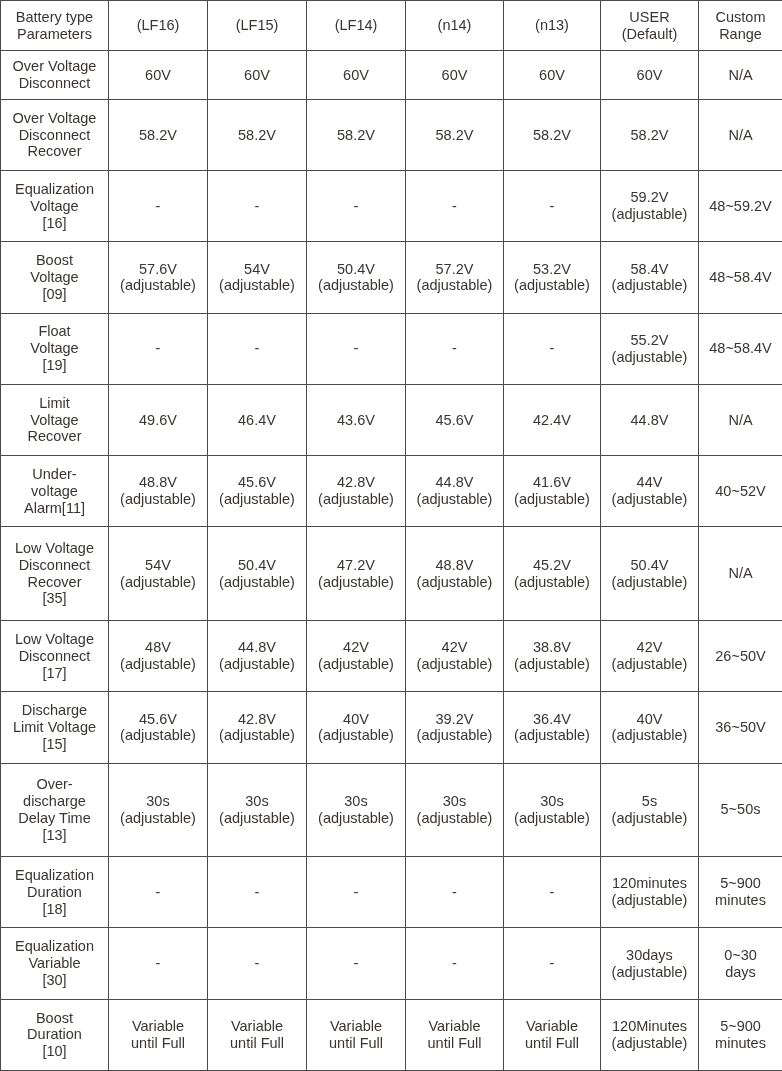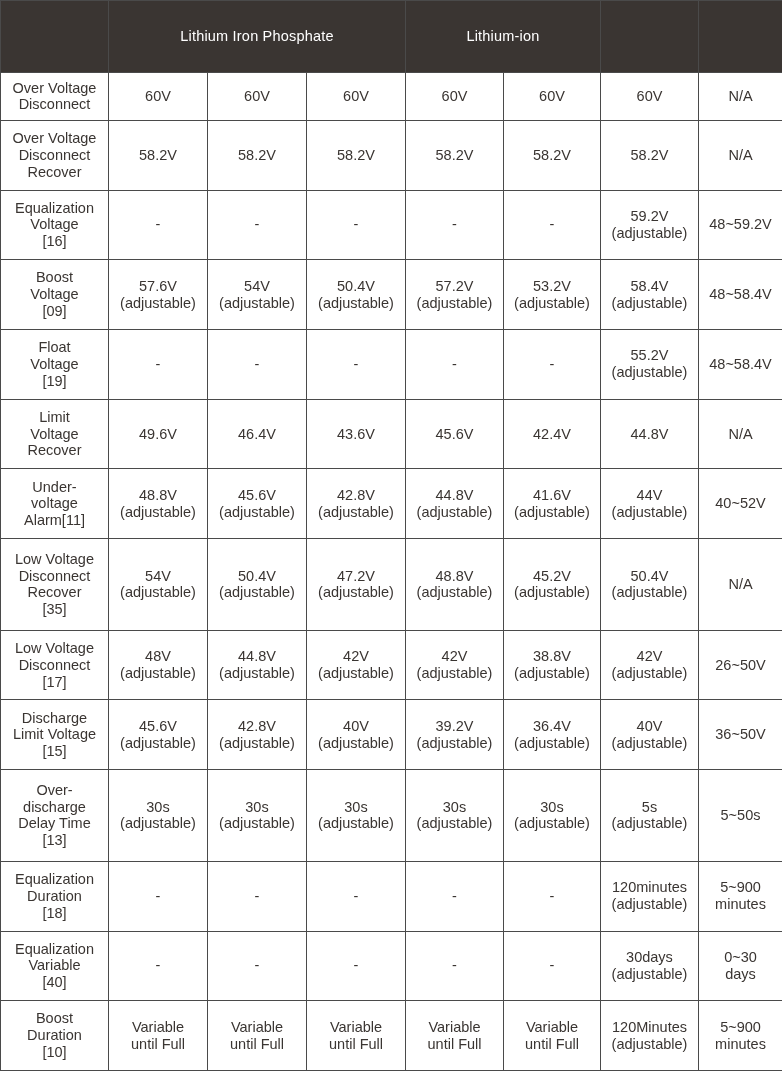--- a/index.html
+++ b/index.html
@@ -95,26 +95,38 @@
     <col class="c-param">
     <col class="c-lf16">
     <col class="c-lf15">
     <col class="c-lf14">
     <col class="c-n14">
     <col class="c-n13">
     <col class="c-user">
     <col class="c-range">
   </colgroup>
   <thead>
-    <tr class="group-row">
-      <th class="blank"></th>
-      <th class="sep-left sep-right" colspan="3">Lithium Iron Phosphate</th>
-      <th class="sep-right" colspan="2">Lithium-ion</th>
-      <th class="sep-right"></th>
-      <th></th>
+    <tr class="subhead-row">
+      <td class="param-head">
+        <span class="sub">Battery type</span>
+        <span class="sub">Parameters</span>
+      </td>
+      <td>(LF16)</td>
+      <td>(LF15)</td>
+      <td>(LF14)</td>
+      <td>(n14)</td>
+      <td>(n13)</td>
+      <td>
+        <span class="sub">USER</span>
+        <span class="sub">(Default)</span>
+      </td>
+      <td>
+        <span class="sub">Custom</span>
+        <span class="sub">Range</span>
+      </td>
     </tr>
   </thead>
   <tbody id="table-body">
       <tr class="data-row">
         <td class="param-cell">
           <span class="sub">Over Voltage</span>
           <span class="sub">Disconnect</span>
         </td>
         <td class="value-cell">
           <span class="sub">60V</span>
@@ -485,21 +497,21 @@
         </td>
         <td class="value-cell">
           <span class="sub">5~900</span>
           <span class="sub">minutes</span>
         </td>
       </tr>
       <tr class="data-row">
         <td class="param-cell">
           <span class="sub">Equalization</span>
           <span class="sub">Variable</span>
-          <span class="sub">[40]</span>
+          <span class="sub">[30]</span>
         </td>
         <td class="value-cell">
           <span class="sub dash">-</span>
         </td>
         <td class="value-cell">
           <span class="sub dash">-</span>
         </td>
         <td class="value-cell">
           <span class="sub dash">-</span>
         </td>

